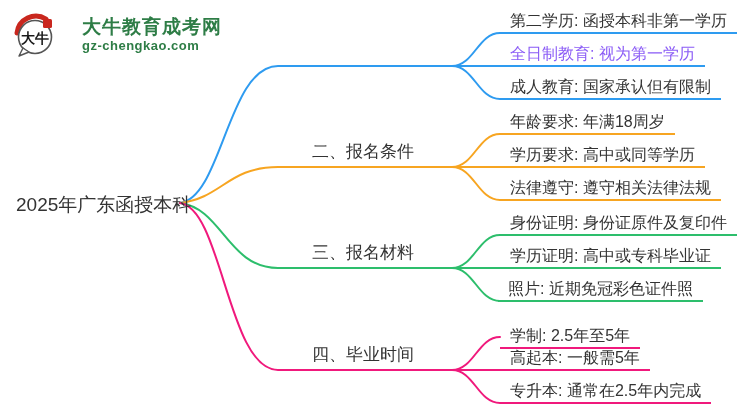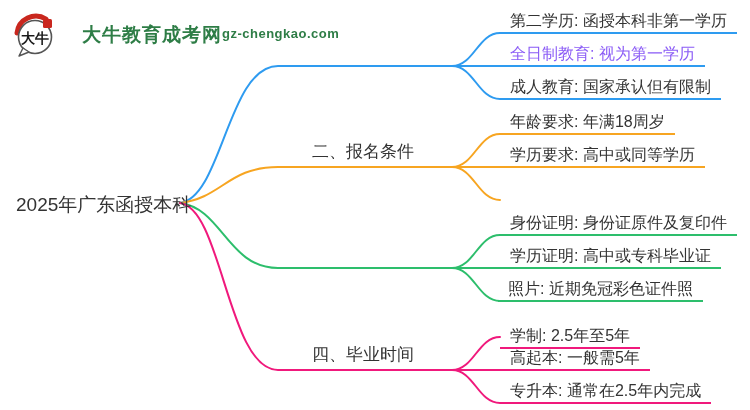--- a/index.html
+++ b/index.html
@@ -8,21 +8,21 @@
     width:750px;height:410px;
     overflow:hidden;
     background:#ffffff;
     font-family:"Liberation Sans","DejaVu Sans",sans-serif;
   }
   
   .logo{
     position:absolute;left:12px;top:12px;
     display:flex;align-items:center;gap:24px;
   }
-  .logo-text-col{display:flex;flex-direction:row;line-height:1.05;}
+  .logo-text-col{display:flex;flex-direction:column;line-height:1.05;}
   .logo-site-name{
     font-size:19px;font-weight:bold;letter-spacing:1px;
   }
   .logo-site-url{
     font-size:13px;font-weight:bold;letter-spacing:.5px;margin-top:2px;
   }
   
   #connectors{position:absolute;left:0;top:0;}
   .root-label{
     position:absolute;left:16px;top:192px;
@@ -83,20 +83,22 @@
     </svg>
 
   <div class="root-label">2025年广东函授本科</div>
 
     <div class="branch-item" style="left: 500px; top: 10px; color: rgb(51, 51, 51); border-bottom-color: rgb(46, 155, 240);">第二学历: 函授本科非第一学历</div>
     <div class="branch-item" style="left: 500px; top: 43px; color: #8b5cf6; border-bottom-color: rgb(46, 155, 240);">全日制教育: 视为第一学历</div>
     <div class="branch-item" style="left: 500px; top: 76px; color: rgb(51, 51, 51); border-bottom-color: rgb(46, 155, 240);">成人教育: 国家承认但有限制</div>
     <div class="branch-label" style="left: 312px; top: 140px; color: rgb(51, 51, 51);">二、报名条件</div>
     <div class="branch-item" style="left: 500px; top: 111px; color: rgb(51, 51, 51); border-bottom-color: rgb(247, 165, 33);">年龄要求: 年满18周岁</div>
     <div class="branch-item" style="left: 500px; top: 144px; color: rgb(51, 51, 51); border-bottom-color: rgb(247, 165, 33);">学历要求: 高中或同等学历</div>
+    <div class="branch-item" style="left: 500px; top: 177px; color: rgb(51, 51, 51); border-bottom-color: rgb(247, 165, 33);">法律遵守: 遵守相关法律法规</div>
+    <div class="branch-label" style="left: 312px; top: 241px; color: rgb(51, 51, 51);">三、报名材料</div>
     <div class="branch-item" style="left: 500px; top: 212px; color: rgb(51, 51, 51); border-bottom-color: rgb(45, 190, 108);">身份证明: 身份证原件及复印件</div>
     <div class="branch-item" style="left: 500px; top: 245px; color: rgb(51, 51, 51); border-bottom-color: rgb(45, 190, 108);">学历证明: 高中或专科毕业证</div>
     <div class="branch-item" style="left: 498px; top: 278px; color: rgb(51, 51, 51); border-bottom-color: rgb(45, 190, 108);">照片: 近期免冠彩色证件照</div>
     <div class="branch-label" style="left: 312px; top: 343px; color: rgb(51, 51, 51);">四、毕业时间</div>
     <div class="branch-item" style="left: 500px; top: 314px; color: rgb(51, 51, 51); border-bottom-color: rgb(240, 25, 124); margin-top: 11px;">学制: 2.5年至5年</div>
     <div class="branch-item" style="left: 500px; top: 347px; color: rgb(51, 51, 51); border-bottom-color: rgb(240, 25, 124);">高起本: 一般需5年</div>
     <div class="branch-item" style="left: 500px; top: 380px; color: rgb(51, 51, 51); border-bottom-color: rgb(240, 25, 124);">专升本: 通常在2.5年内完成</div>
   </div>
 
 </body></html>

